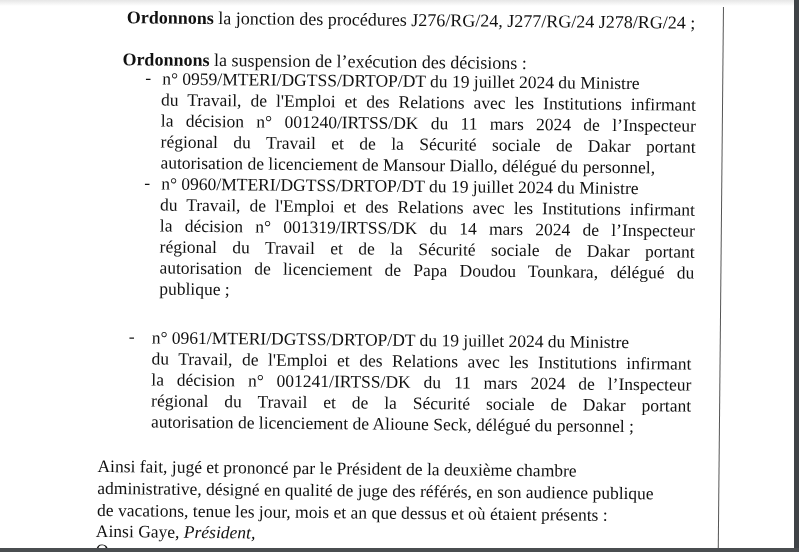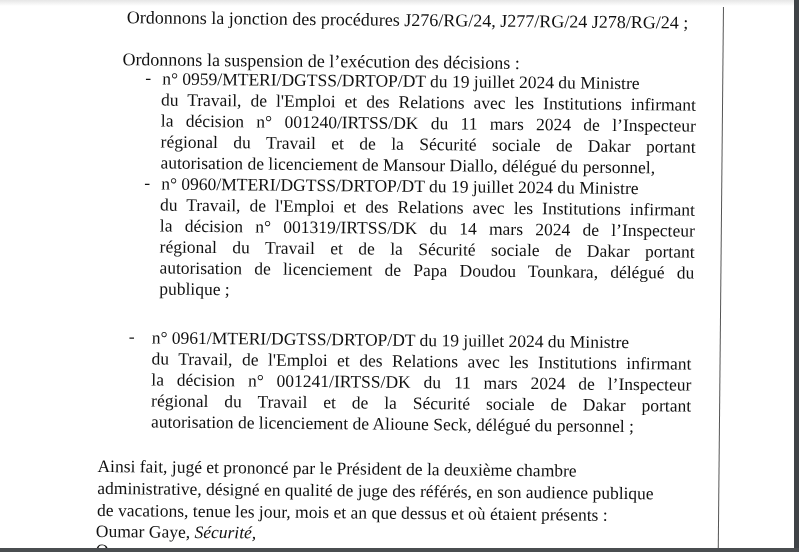--- a/index.html
+++ b/index.html
@@ -27,21 +27,21 @@
     }
     .bottom-strip {
       position: absolute; left: 0; top: 548px; width: 799px; height: 4px;
       background: #4a4d50;
     }
     .ln {
       position: absolute; white-space: nowrap;
       font-size: 17.5px; line-height: 20px;
     }
     .just { text-align: justify; text-align-last: justify; }
-    b { font-weight: normal; }
+    b { font-weight: bold; }
     .it { font-style: italic; }
     .dash { position: absolute; font-size: 17.5px; }
   </style>
 </head>
 <body>
 
 <div class="topshade"></div>
 
 <div class="page">
 
@@ -74,19 +74,19 @@
   <div class="ln" style="left:155px; top:326px;">n° 0961/MTERI/DGTSS/DRTOP/DT du 19 juillet 2024  du Ministre</div>
   <div class="ln just" style="left:155px; top:347px; width:540px;">du Travail, de l'Emploi et des Relations avec les Institutions infirmant</div>
   <div class="ln just" style="left:155px; top:368px; width:540px;">la décision n° 001241/IRTSS/DK du 11 mars 2024 de l’Inspecteur</div>
   <div class="ln just" style="left:155px; top:389px; width:540px;">régional du Travail et de la Sécurité sociale de Dakar portant</div>
   <div class="ln" style="left:155px; top:410px;">autorisation de licenciement de Alioune Seck, délégué du personnel ;</div>
 
   <div class="ln" style="left:102px; top:455px;">Ainsi fait,  jugé et prononcé par le Président de la deuxième chambre</div>
   <div class="ln" style="left:102px; top:477px;">administrative, désigné en qualité de juge des référés, en son audience publique</div>
   <div class="ln" style="left:102px; top:499px;">de vacations, tenue les jour, mois et an que dessus et où étaient présents :</div>
   <div class="ln" style="left:101px; top:520px;">
-    <span>Oumar Gaye, </span><span class="it">Sécurité,</span>
+    <span>Ainsi Gaye, </span><span class="it">Président,</span>
   </div>
   <div class="ln" style="left:101px; top:539px;">O</div>
 </div>
 
 <div class="right-strip"></div>
 <div class="bottom-strip"></div>
 
 </body></html>

